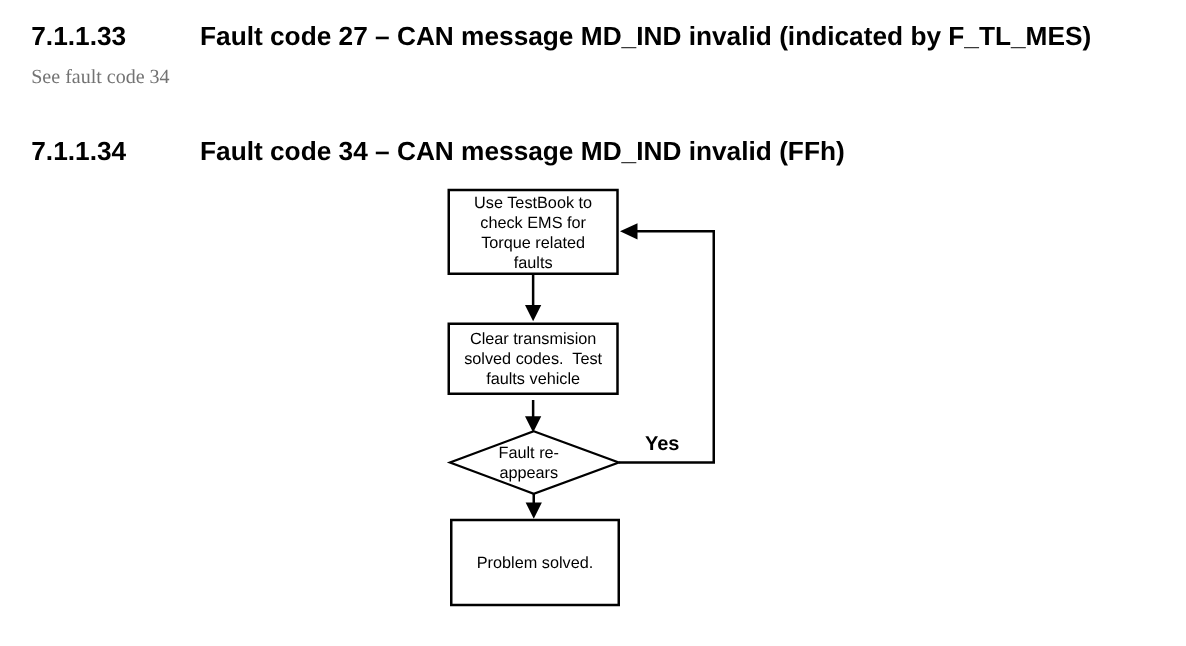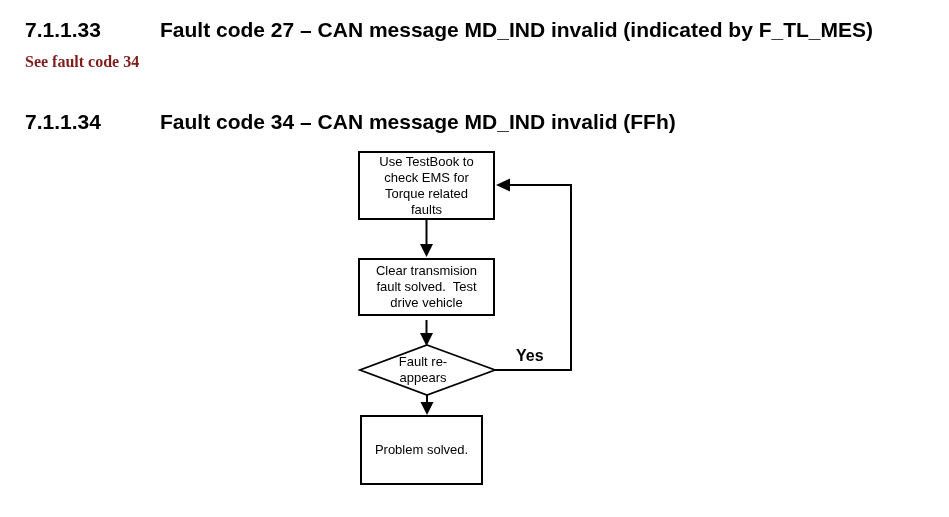--- a/index.html
+++ b/index.html
@@ -21,22 +21,21 @@
     white-space: nowrap;
     color: #000000;
   }
   .heading .hnum { display: inline-block; width: 135px; }
   .bodytext {
     position: absolute;
     left: 25px;
     font-family: "Liberation Serif", serif;
     font-size: 16px;
     line-height: 20px;
-    color: #7f1d1d;
-    font-weight: bold;
+    color: #737373;
   }
   .flowchart {
     position: absolute;
     left: 330px;
     top: 145px;
     width: 280px;
     height: 360px;
   }
   .flowchart svg { position: absolute; left: 0; top: 0; }
   .fnode {
@@ -109,30 +108,30 @@
 
     <div class="fnode fbox" style="left:28px; top:6px; width:137px; height:69px; padding-top:1px;">
       <div>Use TestBook to</div>
       <div>check EMS for</div>
       <div>Torque related</div>
       <div>faults</div>
     </div>
 
     <div class="fnode fbox" style="left:28px; top:113px; width:137px; height:58px;">
       <div>Clear transmision</div>
-      <div>fault solved.  Test</div>
-      <div>drive vehicle</div>
+      <div>solved codes.  Test</div>
+      <div>faults vehicle</div>
     </div>
 
     <div class="fnode" style="left:38px; top:208px; width:110px; height:34px;">
       <div>Fault re-</div>
       <div>appears</div>
     </div>
 
     <div class="yes-label">Yes</div>
 
-    <div class="fnode fbox" style="left:30px; top:270px; width:123px; height:70px;">
+    <div class="fnode fbox" style="left:30px; top:270px; width:136px; height:70px;">
       <div>Problem solved.</div>
     </div>
 
   </div>
 
 </div>
 
 </body></html>

